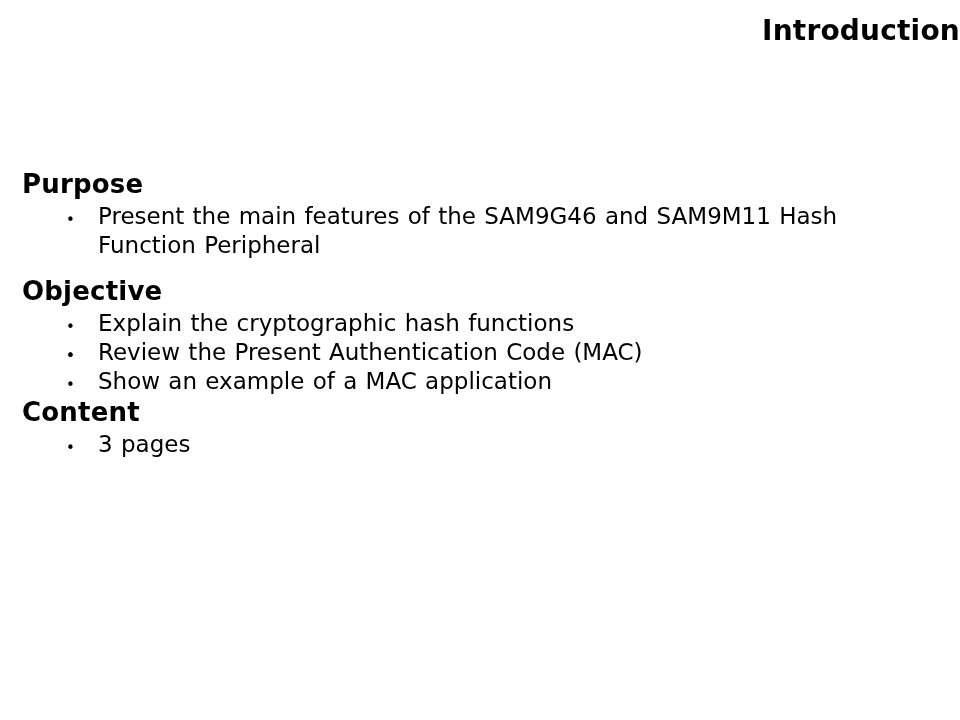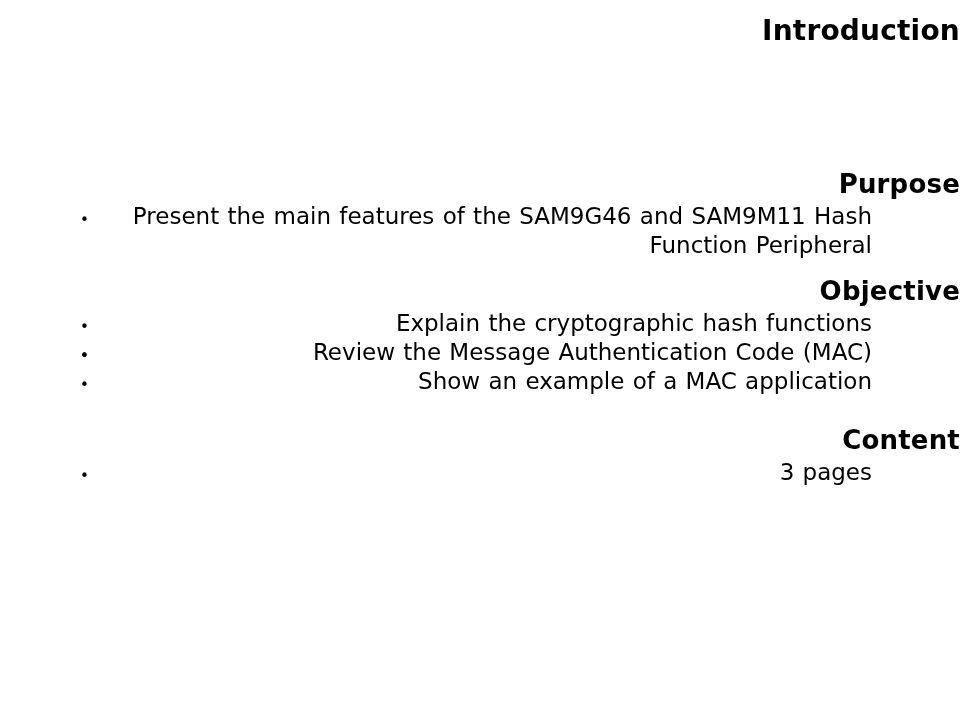--- a/index.html
+++ b/index.html
@@ -22,22 +22,21 @@
   }
   .title {
     margin: 14px 0 0 0;
     text-align: right;
     font-size: 28px;
     line-height: 34px;
     font-weight: bold;
     letter-spacing: 0.2px;
   }
   .content {
-    padding: 120px 0 0 36px;
-    text-align: right;
+    padding: 120px 0 0 22px;
   }
   .sec-heading {
     margin: 0;
     font-size: 26px;
     line-height: 32px;
     font-weight: bold;
     letter-spacing: 0.2px;
   }
   .bullets {
     list-style: none;
@@ -54,21 +53,21 @@
   }
   .dot {
     position: absolute;
     left: 44px;
     top: 11px;
     font-size: 15px;
     line-height: 1;
     color: #000000;
   }
   .sec-objective { margin-top: 15px; }
-  .sec-content   { margin-top: 28px; }
+  .sec-content   { }
 </style>
 </head>
 <body>
 
 <div class="slide">
 
   <div class="title">Introduction</div>
 
   <div class="content">
 
@@ -87,21 +86,21 @@
       <ul class="bullets">
         <li class="bullet-item">
           <span class="dot">•</span>
           <span class="bullet-text">Explain the cryptographic hash functions</span>
         </li>
         <li class="bullet-item">
           <span class="dot">•</span>
         </li>
         <li class="bullet-item">
           <span class="dot">•</span>
-          <span class="bullet-text">Review the Message Authentication Code (MAC)</span>
+          <span class="bullet-text">Review the Present Authentication Code (MAC)</span>
         </li>
         <li class="bullet-item">
           <span class="dot">•</span>
           <span class="bullet-text">Show an example of a MAC application</span>
         </li>
       </ul>
     </section>
 
     <section class="sec sec-content">
       <h2 class="sec-heading">Content</h2>

